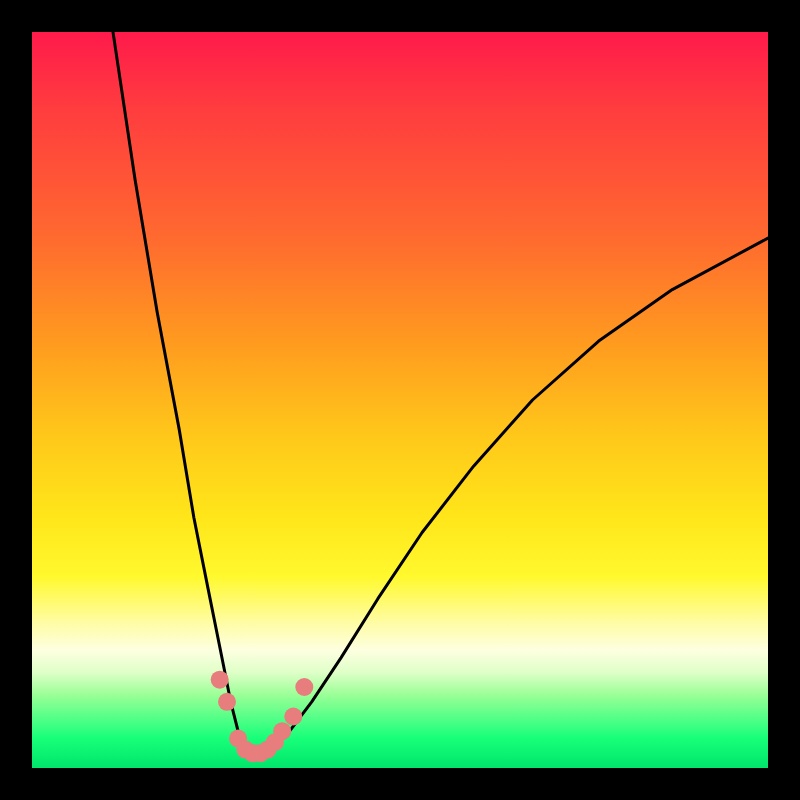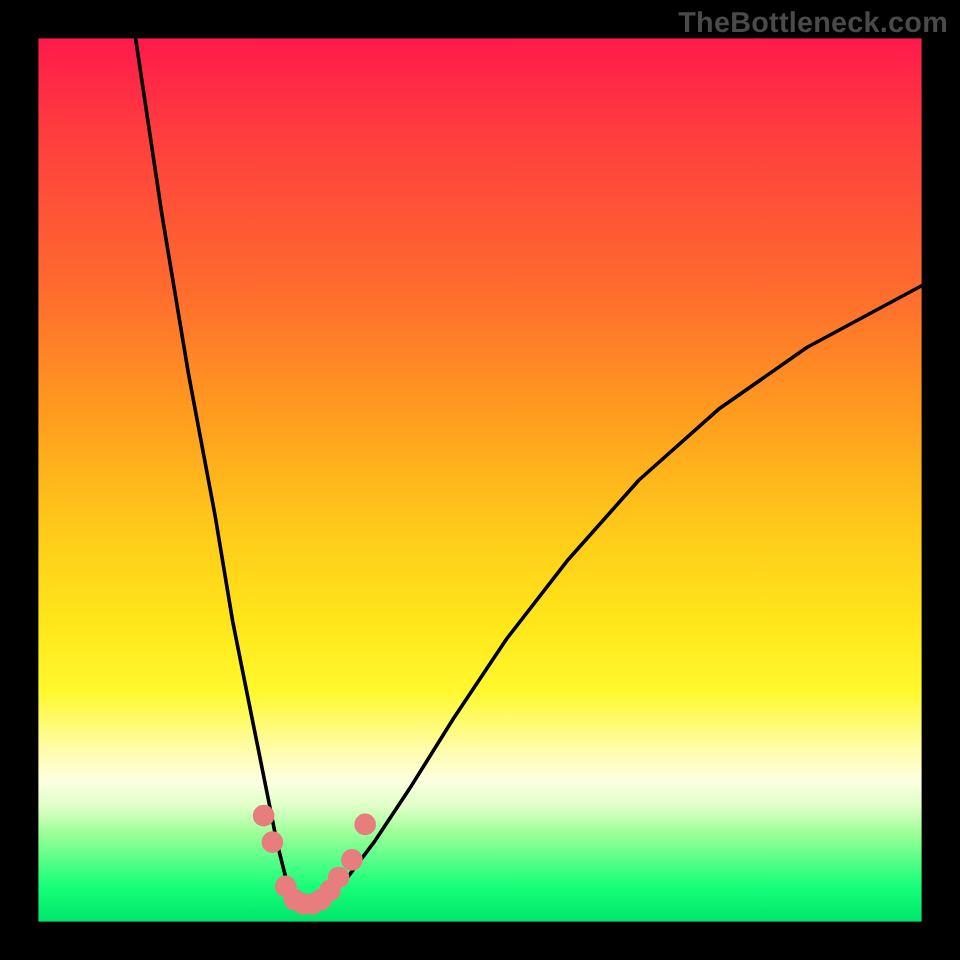--- a/index.html
+++ b/index.html
@@ -82,14 +82,13 @@
           <circle cx="228.2" cy="721.3" r="9" fill="#e77d7d"></circle>
           <circle cx="235.5" cy="717.6" r="9" fill="#e77d7d"></circle>
           <circle cx="242.9" cy="710.2" r="9" fill="#e77d7d"></circle>
           <circle cx="250.2" cy="699.2" r="9" fill="#e77d7d"></circle>
           <circle cx="261.3" cy="684.5" r="9" fill="#e77d7d"></circle>
           <circle cx="272.3" cy="655.0" r="9" fill="#e77d7d"></circle>
         </g>
     </svg>
 
   </div>
-  <div class="watermark">TheBottleneck.com</div>
 </div>
 
 </body></html>

